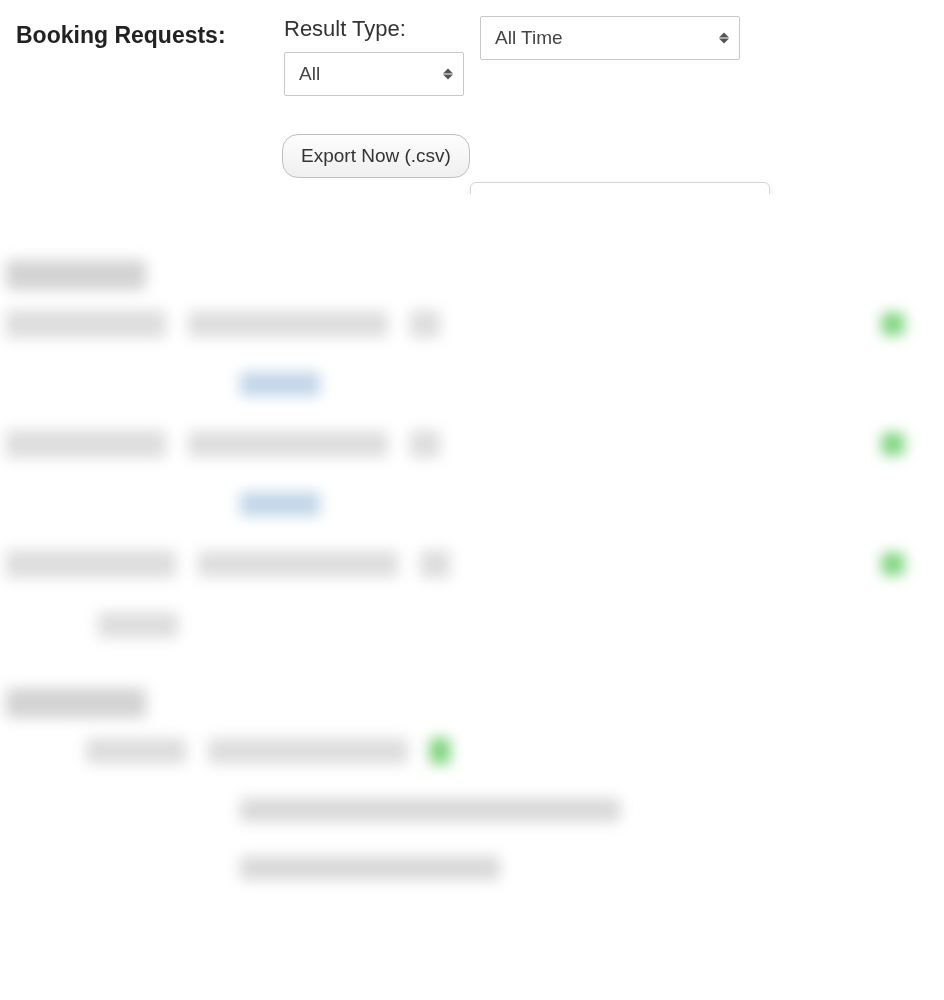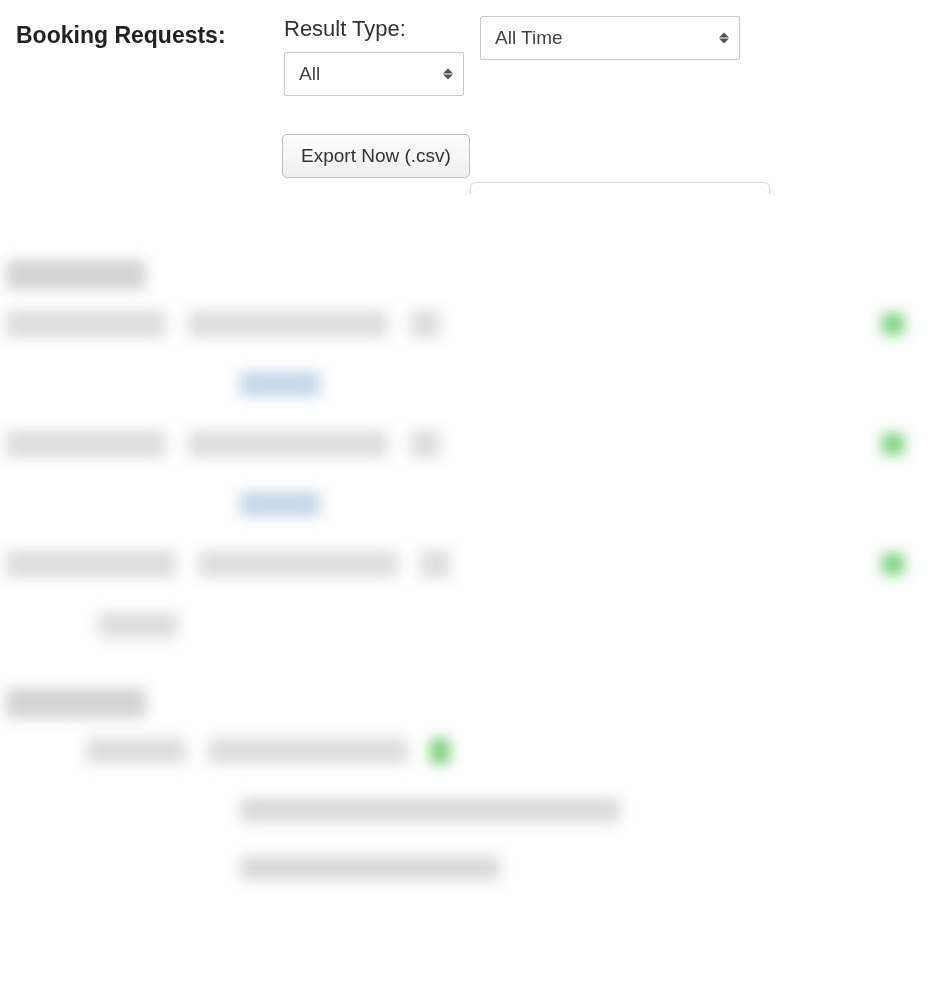--- a/index.html
+++ b/index.html
@@ -74,21 +74,21 @@
 
   .button-row {
     margin-top: 38px;
     margin-left: 266px;
     display: flex;
     gap: 14px;
     position: relative;
   }
   .btn {
     border: 1px solid #bfbfbf;
-    border-radius: 5px;
+    border-radius: 16px;
     background: linear-gradient(#fdfdfd, #efefef);
     padding: 10px 18px;
     font-size: 19px;
     color: #333;
     cursor: pointer;
     display: inline-flex;
     align-items: center;
     gap: 6px;
   }
   .btn .caret {

